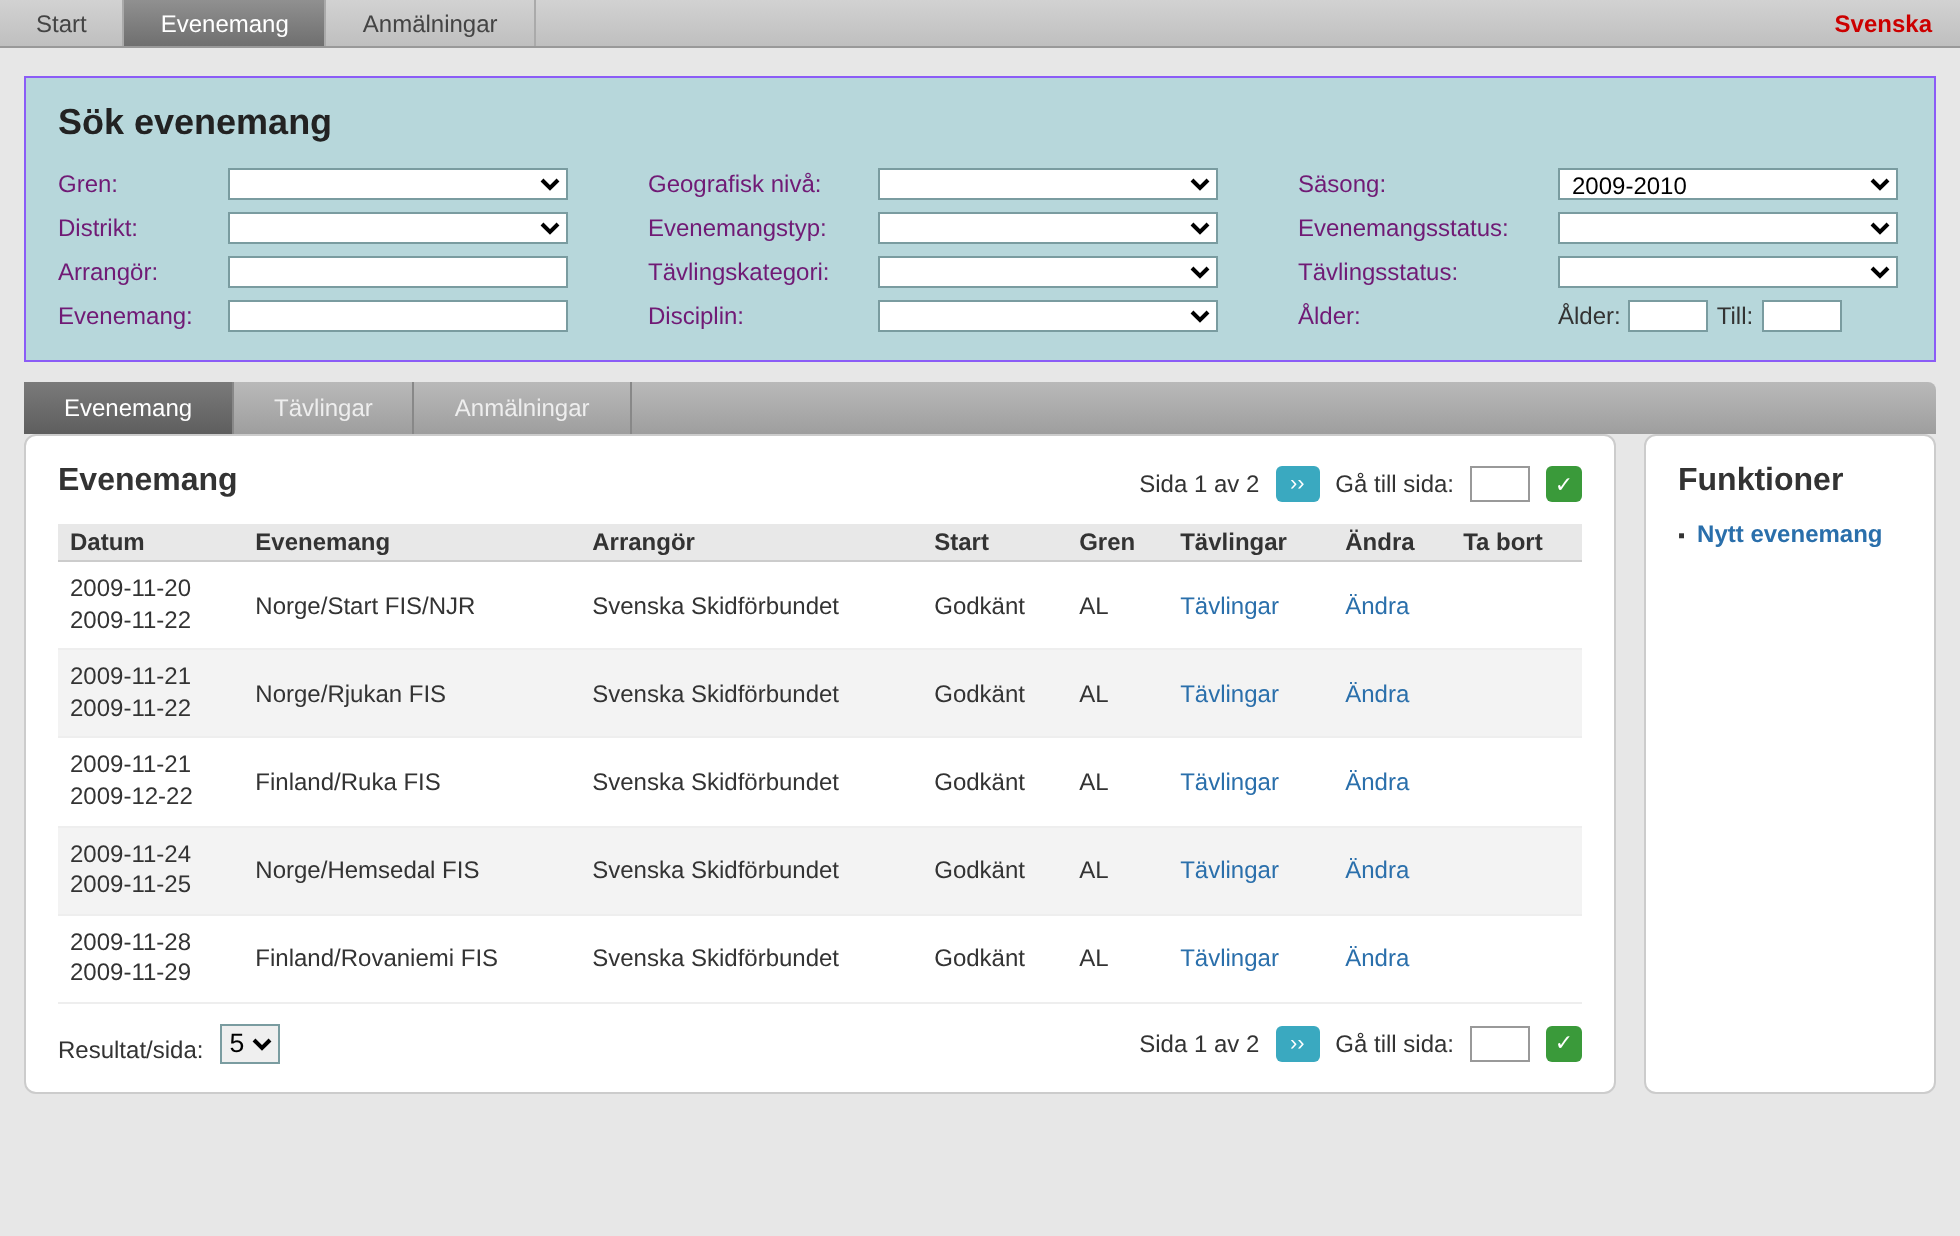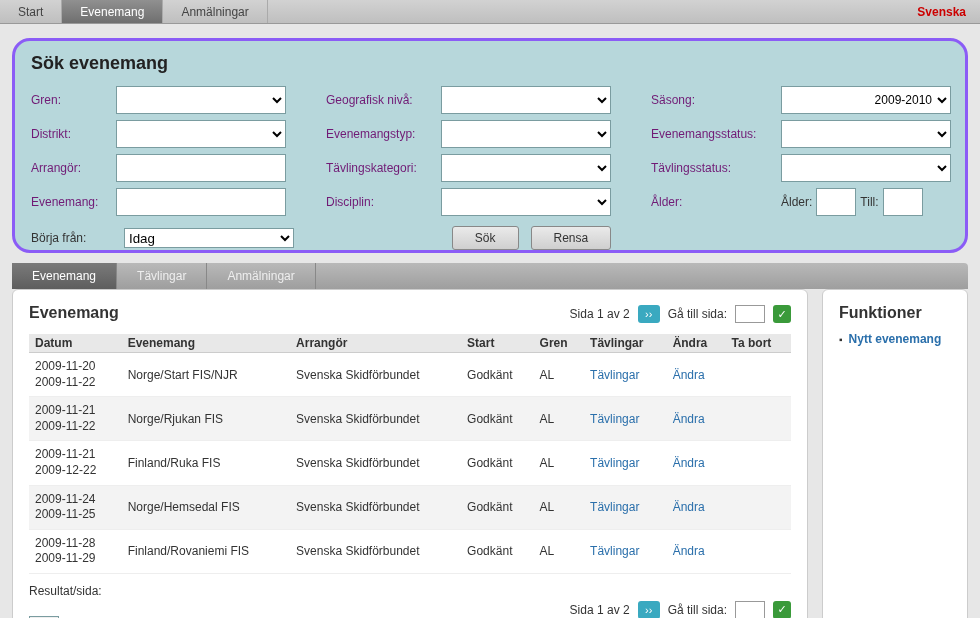--- a/index.html
+++ b/index.html
@@ -7,25 +7,25 @@
   .app { width: 980px; height: 618px; background: #e7e7e7; position: relative; }
 
   
   .topbar { display: flex; align-items: stretch; height: 24px; background: linear-gradient(to bottom, #d2d2d2, #bfbfbf); border-bottom: 1px solid #999; }
   .topbar .tab { padding: 0 18px; line-height: 24px; color: #444; border-right: 1px solid #aaa; cursor: pointer; font-size: 12px; }
   .topbar .tab.active { background: linear-gradient(to bottom, #909090, #6f6f6f); color: #fff; }
   .topbar .spacer { flex: 1; }
   .topbar .lang { padding: 0 14px; line-height: 24px; color: #c00; font-weight: bold; cursor: pointer; }
 
   
-  .search-panel { margin: 14px 12px 10px 12px; background: #b7d7db; border: 3px solid #8b5cf6; border-radius: 18px; padding: 12px 16px 0 16px; }
+  .search-panel { margin: 14px 12px 10px 12px; background: #b7d7db; border: 1px solid #8b5cf6; border-radius: 0; padding: 12px 16px 14px 16px; }
   .search-panel h2 { font-size: 18px; font-weight: bold; color: #222; margin-bottom: 12px; }
   .search-grid { display: grid; grid-template-columns: 85px 180px 30px 115px 180px 30px 130px 180px; gap: 6px 0; align-items: center; }
   .search-grid label { color: #701a75; font-size: 12px; }
-  .search-grid select, .search-grid input[type="text"] { width: 170px; height: 28px; border: 1px solid #7a9ca0; background: #fff; font-size: 12px; padding: 0 2px; text-align: right; }
+  .search-grid select, .search-grid input[type="text"] { width: 170px; height: 16px; border: 1px solid #7a9ca0; background: #fff; font-size: 12px; padding: 0 2px; }
   .small-input { width: 40px !important; }
   .fromto-wrap { display: flex; gap: 4px; align-items: center; }
   .action-row { display: flex; align-items: center; margin-top: 10px; }
   .action-row .left { display: flex; align-items: center; gap: 8px; }
   .action-row .left label { width: 85px; display: inline-block; }
   .action-row .left select { width: 170px; height: 20px; border: 1px solid #7a9ca0; background: #fff; }
   .action-row .buttons { flex: 1; display: flex; justify-content: center; gap: 12px; }
   .btn { background: linear-gradient(to bottom, #eaeaea, #cfcfcf); border: 1px solid #888; border-radius: 3px; padding: 4px 22px; cursor: pointer; font-size: 12px; color: #333; }
 
   
@@ -48,21 +48,21 @@
   .go-btn { display: inline-flex; width: 18px; height: 18px; background: #3a9a3a; color: #fff; align-items: center; justify-content: center; border-radius: 3px; cursor: pointer; font-size: 11px; }
 
   table.grid { width: 100%; border-collapse: collapse; font-size: 12px; }
   table.grid th { text-align: left; background: #e8e8e8; padding: 2px 6px; border-bottom: 1px solid #ccc; font-weight: bold; color: #333; }
   table.grid td { padding: 6px 6px; border-bottom: 1px solid #eee; vertical-align: middle; }
   table.grid tbody tr:nth-child(even) td { background: #f3f3f3; }
   table.grid a { color: #2a6fab; text-decoration: none; cursor: pointer; }
   .date-cell { white-space: nowrap; line-height: 1.3; }
 
   .results-row { display: flex; align-items: center; justify-content: space-between; margin-top: 10px; font-size: 12px; }
-  .results-row .left { display: flex; align-items: flex-start; gap: 18px; flex-direction: column; }
+  .results-row .left { display: flex; align-items: flex-end; gap: 8px; }
   .results-row select { height: 20px; border: 1px solid #7a9ca0; }
 
   .side ul { list-style: none; }
   .side li { padding: 2px 0; }
   .side li::before { content: "▪"; color: #333; margin-right: 6px; font-size: 10px; }
   .side a { color: #2a6fab; text-decoration: none; cursor: pointer; font-weight: bold; }
 </style>
 </head>
 <body>
 
@@ -114,31 +114,20 @@
       <div></div>
       <label>Ålder:</label>
       <div class="fromto-wrap">
         <span>Ålder:</span>
         <input type="text" class="small-input" style="">
         <span>Till:</span>
         <input type="text" class="small-input" style="">
       </div>
     </div>
 
-    <div class="action-row">
-      <div class="left">
-        <label>Börja från:</label>
-        <select><option>Idag</option></select>
-      </div>
-      <div class="buttons">
-        <button class="btn">Sök</button>
-        <button class="btn">Rensa</button>
-      </div>
-      <div style="width:180px"></div>
-    </div>
   </div>
 
   <div class="subtabs">
     <div class="subtab active">Evenemang</div>
     <div class="subtab">Tävlingar</div>
     <div class="subtab">Anmälningar</div>
   </div>
 
   <div class="content">
     <div class="panel main">

